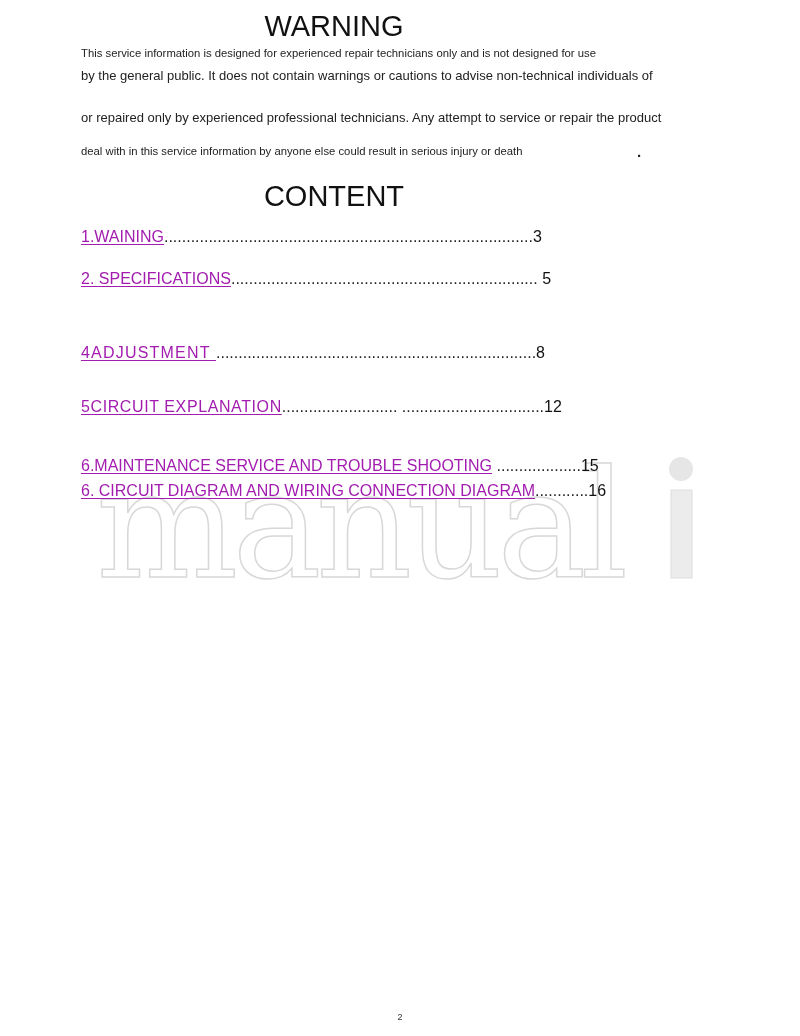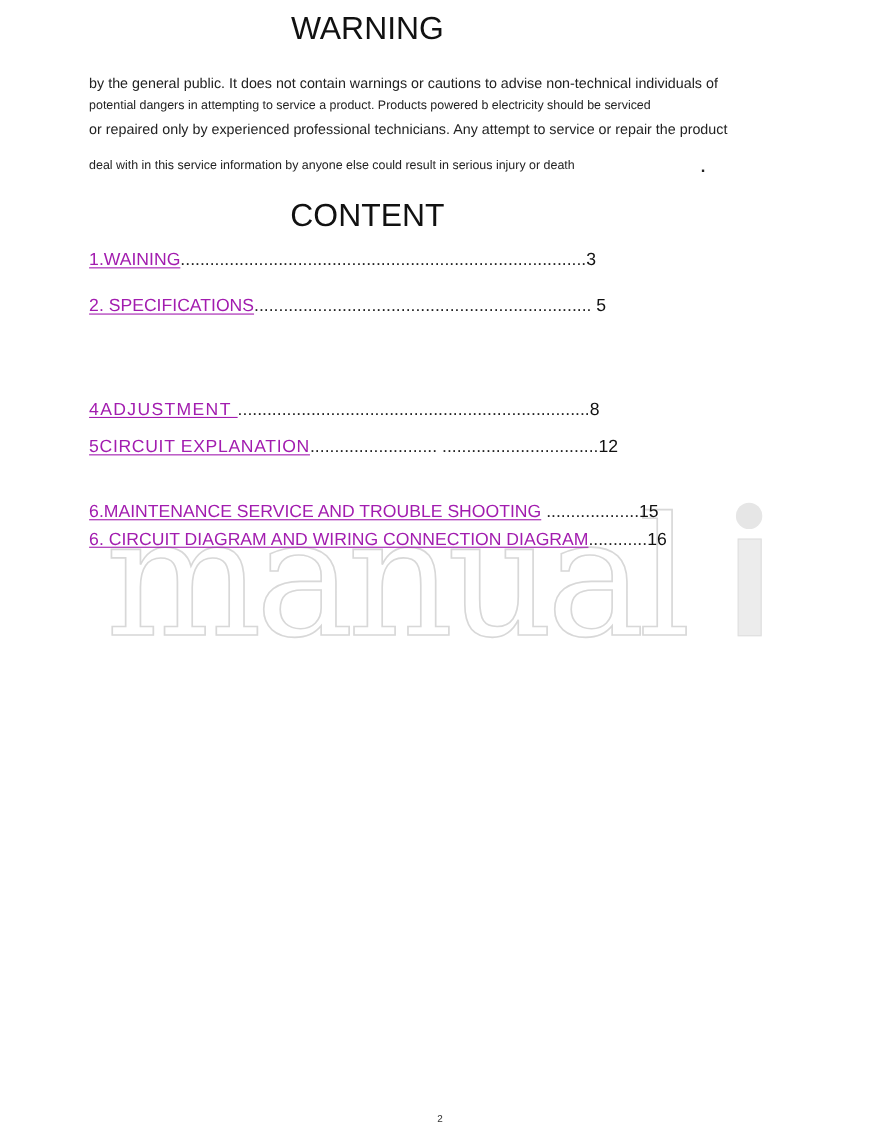--- a/index.html
+++ b/index.html
@@ -14,41 +14,41 @@
     .w1 { top: 47px; font-size: 11.3px; }
     .w2 { top: 68px; font-size: 13px; }
     .w3 { top: 90px; font-size: 11.3px; }
     .w4 { top: 110px; font-size: 13px; }
     .w5 { top: 145px; font-size: 11.3px; }
     .w5 .enddot { position: absolute; left: 556px; top: -2px; font-size: 15px; font-weight: bold; }
     .toc-row { position: absolute; left: 81px; white-space: nowrap; font-size: 16px; z-index: 1; }
     .toc-link { color: #a21caf; text-decoration: underline; text-decoration-thickness: 1px; text-underline-offset: 2px; cursor: pointer; }
     .toc-dots { color: #222; }
     .toc-page { color: #111; }
-    .r1 { top: 228px; } .r2 { top: 270px; } .r3 { top: 313px; } .r4 { top: 364px; letter-spacing: 1.2px; }
+    .r1 { top: 228px; } .r2 { top: 270px; } .r3 { top: 313px; } .r4 { top: 344px; letter-spacing: 1.2px; }
     .r4 .toc-dots, .r4 .toc-page { letter-spacing: 0; }
     .r5 { top: 398px; } .r6 { top: 457px; } .r7 { top: 482px; }
     .r5 .toc-link { letter-spacing: 0.6px; }
     .page-num { position: absolute; left: 0; width: 800px; top: 1012px; text-align: center; font-size: 9px; color: #333; }
   </style>
 </head>
 <body>
 
 <div class="page">
 
   <svg class="watermark" viewBox="0 0 605 130" xmlns="http://www.w3.org/2000/svg">
     <text x="0" y="122" font-family="DejaVu Serif, serif" font-size="150" fill="none" stroke="#d8d8d8" stroke-width="1.5" letter-spacing="-6">manual</text>
     <circle cx="585" cy="14" r="12" fill="#e6e6e6"></circle>
     <rect x="575" y="35" width="21" height="88" fill="#ececec" stroke="#dddddd" stroke-width="1"></rect>
   </svg>
 
   <div class="title warning">WARNING</div>
 
+  <div class="wline w1">This service information is designed for experienced repair technicians only and is not designed for use</div>
   <div class="wline w2">by the general public. It does not contain warnings or cautions to advise non-technical individuals of</div>
-  <div class="wline w3">potential dangers in attempting to service a product. Products powered b electricity should be serviced</div>
   <div class="wline w4">or repaired only by experienced professional technicians. Any attempt to service or repair the product</div>
   <div class="wline w5">
     <span>deal with in this service information by anyone else could result in serious injury or death</span>
     <span class="enddot">.</span>
   </div>
 
   <div class="title content">CONTENT</div>
 
   <div class="toc-row r1">
     <a class="toc-link">1.WAINING</a><span class="toc-dots">...................................................................................</span><span class="toc-page">3</span>

